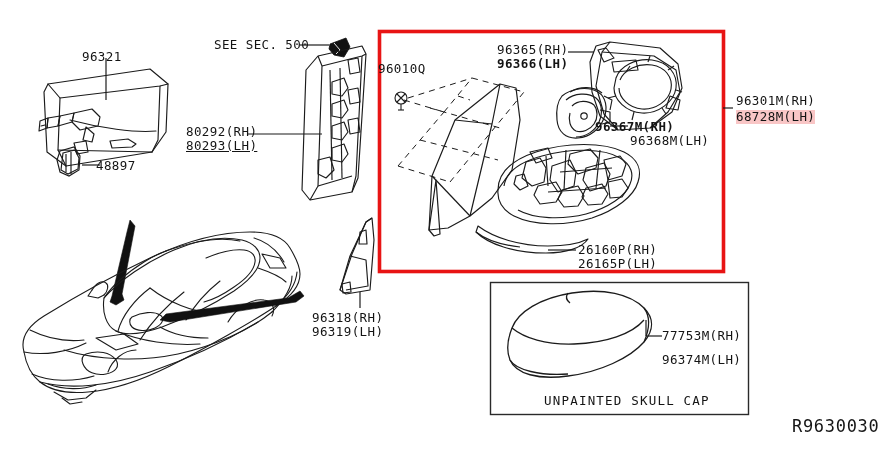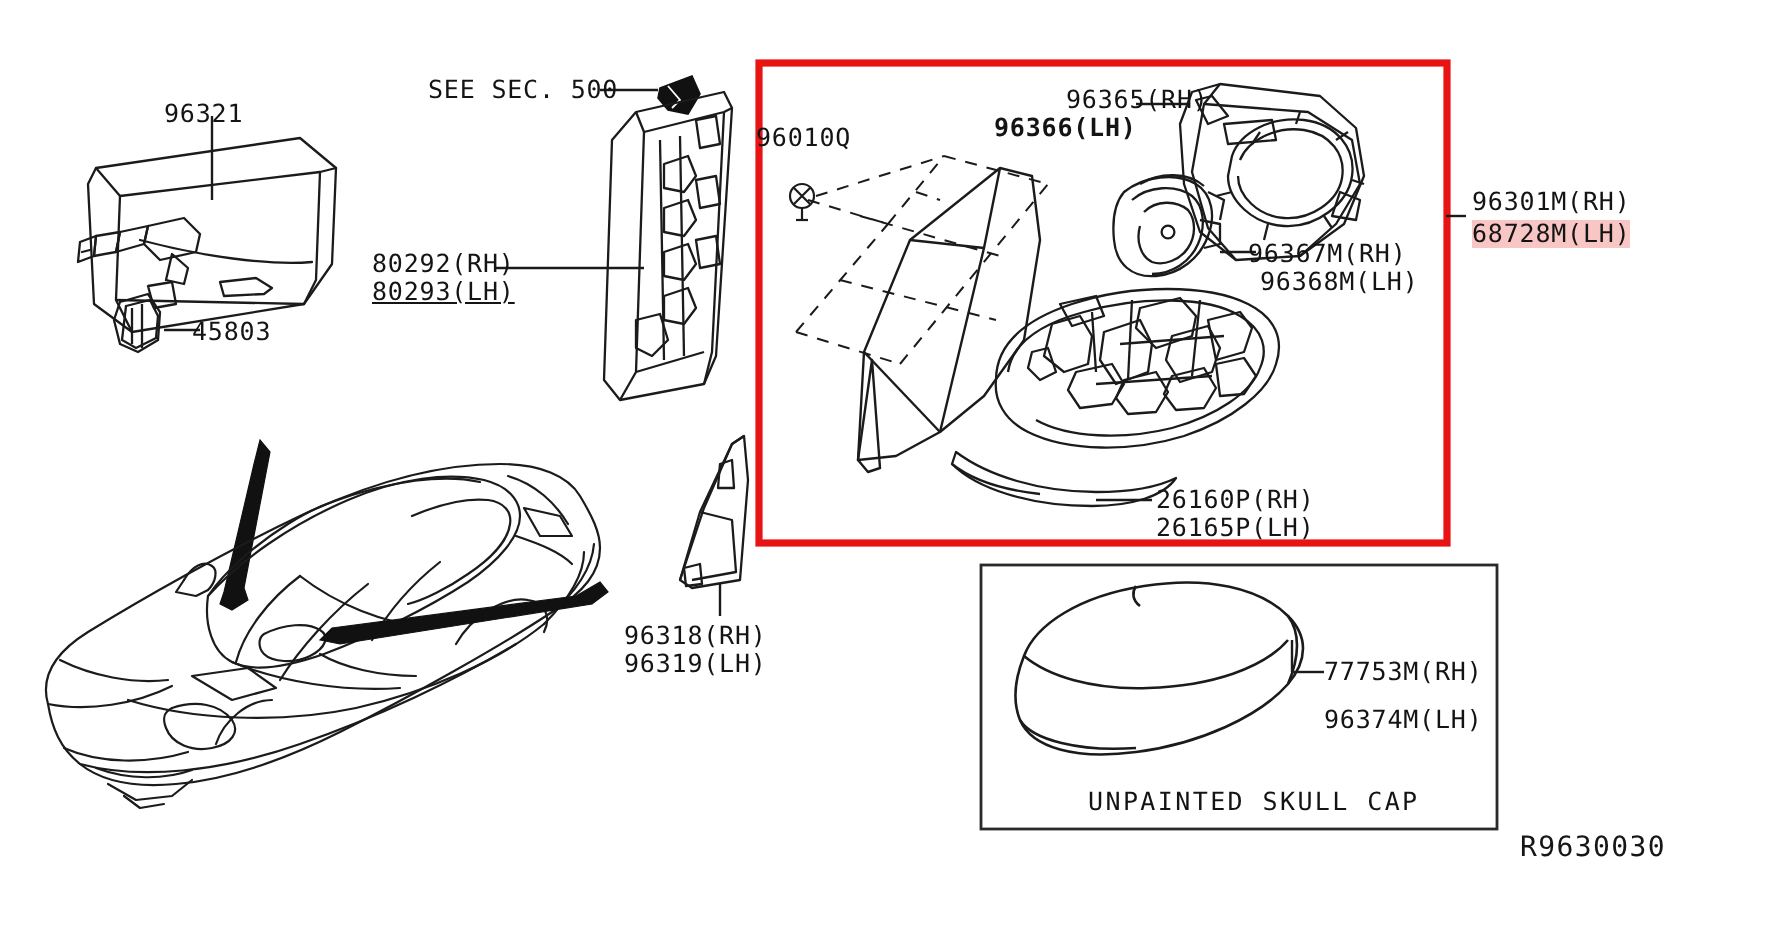--- a/index.html
+++ b/index.html
@@ -13,21 +13,21 @@
     position:absolute;
     font-family:"DejaVu Sans Mono","Liberation Mono",monospace;
     font-size:12.5px;
     letter-spacing:0.4px;
     color:#141414;
     white-space:pre;
     line-height:13.5px;
   }
   .hl{background:#f9c6c6;}
   .drawno{
-    position:absolute;font-size:14px;letter-spacing:0.7px;color:#161616;
+    position:absolute;font-size:17px;letter-spacing:0.7px;color:#161616;margin-left:32px;
   }
 </style>
 </head>
 <body>
 
 <svg id="canvas" viewBox="0 0 884 467" xmlns="http://www.w3.org/2000/svg">
 
   <g fill="none" stroke="#1b1b1b" stroke-width="1.15" stroke-linejoin="round" stroke-linecap="round">
     <path d="M44 92 L48 84 L150 69 L168 84 L166 132 L152 152 L66 166 L47 152 Z"></path>
     <path d="M48 84 L60 98 L160 86 L168 84"></path>
@@ -276,33 +276,33 @@
     <path d="M644 308 C650 316 650 328 644 342"></path>
     <path d="M568 293 C566 296 566 300 570 303"></path>
   </g>
   <line x1="646" y1="336" x2="662" y2="336" stroke="#1b1b1b" stroke-width="1.2"></line>
   <line x1="646" y1="320" x2="646" y2="336" stroke="#1b1b1b" stroke-width="1.2"></line>
 
 </svg>
 
 <div class="lbl" style="left:82px;top:50px;">96321</div>
 
-<div class="lbl" style="left:96px;top:159px;">45803</div>
+<div class="lbl" style="left:96px;top:159px;">48897</div>
 
 <div class="lbl" style="left:214px;top:38px;">SEE SEC. 500</div>
 
 <div class="lbl" style="left:186px;top:125px;">80292(RH)</div>
 <div class="lbl" style="left:186px;top:139px;text-decoration:underline;">80293(LH)</div>
 
 <div class="lbl" style="left:378px;top:62px;">96010Q</div>
 
-<div class="lbl" style="left:497px;top:43px;margin-left:36px;">96365(RH)</div>
+<div class="lbl" style="left:497px;top:43px;">96365(RH)</div>
 <div class="lbl" style="left:497px;top:57px;font-weight:bold;">96366(LH)</div>
 
-<div class="lbl" style="left:624px;top:120px;">96367M(RH)</div>
+<div class="lbl" style="left:595px;top:120px;font-weight:bold;">96367M(RH)</div>
 <div class="lbl" style="left:630px;top:134px;">96368M(LH)</div>
 
 <div class="lbl" style="left:736px;top:94px;">96301M(RH)</div>
 <div class="lbl hl" style="left:736px;top:110px;">68728M(LH)</div>
 
 <div class="lbl" style="left:578px;top:243px;">26160P(RH)</div>
 <div class="lbl" style="left:578px;top:257px;">26165P(LH)</div>
 
 <div class="lbl" style="left:312px;top:311px;">96318(RH)</div>
 <div class="lbl" style="left:312px;top:325px;">96319(LH)</div>

